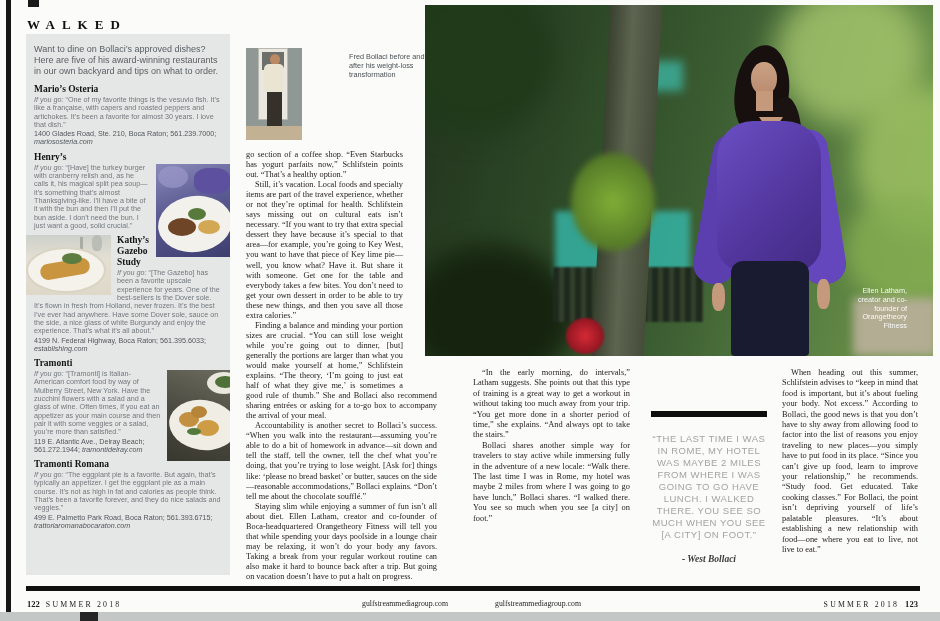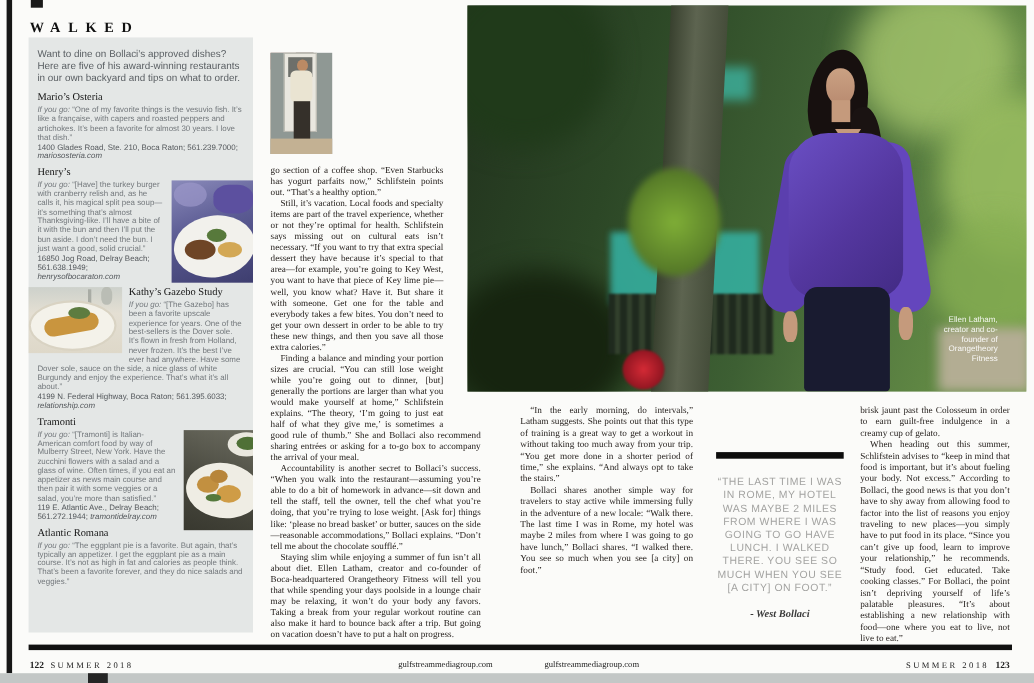--- a/index.html
+++ b/index.html
@@ -10,21 +10,21 @@
   .scan-corner{position:absolute;left:28px;top:0;width:11px;height:7px;background:#1a1a1a;}
   .scan-bottom{position:absolute;left:0;top:612px;width:940px;height:9px;background:#c3c7c6;}
   .scan-block{position:absolute;left:80px;top:612px;width:18px;height:9px;background:#252525;}
   
   .feature{position:absolute;left:27px;top:17px;font-weight:bold;font-size:13px;letter-spacing:7px;color:#101010;}
   .sidebar{position:absolute;left:26px;top:34px;width:204px;height:541px;background:#e4e7e6;
            box-sizing:border-box;padding:10px 8px;overflow:hidden;
            font-family:"Liberation Sans",sans-serif;font-size:7.2px;line-height:8.3px;color:#73787c;}
   .sb-intro{font-size:9px;line-height:11px;color:#5b6064;margin-bottom:7px;}
   .rest{margin-bottom:5px;overflow:visible;}
-  .rest-head{font-family:"Liberation Serif",serif;font-weight:normal;font-size:9.5px;line-height:11px;color:#141414;margin-bottom:1px;}
+  .rest-head{font-family:"Liberation Serif",serif;font-weight:bold;font-size:9.5px;line-height:11px;color:#141414;margin-bottom:1px;}
   .iyg{font-style:italic;}
   .addr{color:#53575b;margin-top:1px;}
   .addr em{font-style:italic;}
   .ph{position:relative;overflow:hidden;}
   .ph div{position:absolute;}
   .ph-henrys{float:right;width:78px;height:93px;margin:0 -12px 3px 6px;
              background:linear-gradient(160deg,#8a8aba 0%,#5a5a92 45%,#3d3d6e 100%);}
   .ph-kathys{float:left;width:89px;height:60px;margin:0 6px 2px -12px;
              background:linear-gradient(180deg,#cdd1cb 0%,#e4dfd3 40%,#ded8c9 100%);}
   .ph-tramonti{float:right;width:77px;height:91px;margin:0 -22px 3px 6px;
@@ -94,54 +94,54 @@
       <div class="rest-head">Henry’s</div>
       <div class="ph ph-henrys">
         <div style="left:38px;top:4px;width:36px;height:26px;background:#5c509f;border-radius:40%;"></div>
         <div style="left:2px;top:2px;width:30px;height:22px;background:#9b97c9;border-radius:50%;opacity:.7;"></div>
         <div style="left:2px;top:32px;width:74px;height:56px;background:#f2f1ec;border-radius:50%;transform:rotate(-8deg);"></div>
         <div style="left:12px;top:54px;width:28px;height:18px;background:#6e4526;border-radius:50%;"></div>
         <div style="left:32px;top:44px;width:18px;height:12px;background:#57793b;border-radius:50%;"></div>
         <div style="left:42px;top:56px;width:22px;height:14px;background:#d3a855;border-radius:50%;"></div>
       </div>
       <div><span class="iyg">If you go:</span> <span>“[Have] the turkey burger with cranberry relish and, as he calls it, his magical split pea soup—it’s something that’s almost Thanksgiving-like. I’ll have a bite of it with the bun and then I’ll put the bun aside. I don’t need the bun. I just want a good, solid crucial.”</span></div>
-      <div class="addr"><span>16850 Jog Road, Delray Beach; 561.638.1949;</span><br><em>henrysofbocaraton.com</em></div>
     </div>
 
     <div class="rest">
       <div class="ph ph-kathys">
         <div style="left:58px;top:2px;width:3px;height:20px;background:#a9aca5;"></div>
         <div style="left:70px;top:0;width:10px;height:16px;background:#babdb5;border-radius:40%;"></div>
         <div style="left:4px;top:12px;width:80px;height:46px;background:#f4f2ea;border:2px solid #d9d3c3;border-radius:50%;box-sizing:border-box;"></div>
         <div style="left:18px;top:26px;width:50px;height:16px;background:#c9953e;border-radius:10px;transform:rotate(-10deg);"></div>
         <div style="left:40px;top:18px;width:20px;height:11px;background:#5d7c40;border-radius:50%;"></div>
       </div>
       <div class="rest-head">Kathy’s Gazebo Study</div>
       <div><span class="iyg">If you go:</span> <span>“[The Gazebo] has been a favorite upscale experience for years. One of the best-sellers is the Dover sole. It’s flown in fresh from Holland, never frozen. It’s the best I’ve ever had anywhere. Have some Dover sole, sauce on the side, a nice glass of white Burgundy and enjoy the experience. That’s what it’s all about.”</span></div>
-      <div class="addr"><span>4199 N. Federal Highway, Boca Raton; 561.395.6033;</span> <em>relationship.com</em></div>
+      <div class="addr"><span>4199 N. Federal Highway, Boca Raton; 561.395.6033;</span> <em>establishing.com</em></div>
     </div>
 
     <div class="rest">
       <div class="rest-head">Tramonti</div>
       <div class="ph ph-tramonti">
         <div style="left:40px;top:2px;width:34px;height:22px;background:#e9e7de;border-radius:50%;"></div>
         <div style="left:48px;top:6px;width:20px;height:12px;background:#4f7036;border-radius:50%;"></div>
         <div style="left:2px;top:30px;width:68px;height:50px;background:#efede4;border-radius:50%;transform:rotate(8deg);"></div>
         <div style="left:12px;top:42px;width:20px;height:15px;background:#c29040;border-radius:50%;"></div>
         <div style="left:30px;top:50px;width:22px;height:16px;background:#cf9c46;border-radius:50%;"></div>
         <div style="left:24px;top:36px;width:16px;height:12px;background:#b7853a;border-radius:50%;"></div>
         <div style="left:20px;top:58px;width:14px;height:7px;background:#55793c;border-radius:50%;"></div>
       </div>
-      <div><span class="iyg">If you go:</span> <span>“[Tramonti] is Italian-American comfort food by way of Mulberry Street, New York. Have the zucchini flowers with a salad and a glass of wine. Often times, if you eat an appetizer as news main course and then pair it with some veggies or a salad, you’re more than satisfied.”</span></div>
+      <div><span class="iyg">If you go:</span> <span>“[Tramonti] is Italian-American comfort food by way of Mulberry Street, New York. Have the zucchini flowers with a salad and a glass of wine. Often times, if you eat an appetizer as your main course and then pair it with some veggies or a salad, you’re more than satisfied.”</span></div>
       <div class="addr"><span>119 E. Atlantic Ave., Delray Beach; 561.272.1944;</span> <em>tramontidelray.com</em></div>
     </div>
 
     <div class="rest">
-      <div class="rest-head">Atlantic Romana</div>
+      <div class="rest-head">Tramonti Romana</div>
       <div><span class="iyg">If you go:</span> <span>“The eggplant pie is a favorite. But again, that’s typically an appetizer. I get the eggplant pie as a main course. It’s not as high in fat and calories as people think. That’s been a favorite forever, and they do nice salads and veggies.”</span></div>
+      <div class="addr"><span>499 E. Palmetto Park Road, Boca Raton; 561.393.6715;</span> <em>trattoriaromanabocaraton.com</em></div>
     </div>
   </div>
 
   <div class="midcol">
     <div class="ba-row">
       <div class="ba">
         <div class="ba-l">
           <div style="left:23px;top:0;width:16px;height:58px;background:#2e241d;"></div>
           <div style="left:12px;top:7px;width:9px;height:10px;background:#b9855f;border-radius:50%;"></div>
           <div style="left:6px;top:16px;width:21px;height:27px;background:#a8271b;border-radius:6px;"></div>
@@ -150,20 +150,21 @@
         </div>
         <div class="ba-r">
           <div style="left:12px;top:0;width:30px;height:72px;background:#e9e7df;border:1px solid #b9b8b0;box-sizing:border-box;"></div>
           <div style="left:16px;top:4px;width:22px;height:18px;background:#6d6f6a;"></div>
           <div style="left:24px;top:6px;width:10px;height:11px;background:#bb8a64;border-radius:50%;"></div>
           <div style="left:18px;top:16px;width:20px;height:29px;background:#eae4d2;border-radius:5px;"></div>
           <div style="left:21px;top:44px;width:15px;height:41px;background:#35302a;"></div>
           <div style="left:0;top:78px;width:56px;height:14px;background:#c3b193;"></div>
         </div>
       </div>
+      <div class="ba-cap">Fred Bollaci before and after his weight-loss transformation</div>
     </div>
     <div class="article">
       <div class="spacer-mid"></div>
       <p>go section of a coffee shop. “Even Starbucks has yogurt parfaits now,” Schlifstein points out. “That’s a healthy option.”</p>
       <p class="ind">Still, it’s vacation. Local foods and specialty items are part of the travel experience, whether or not they’re optimal for health. Schlifstein says missing out on cultural eats isn’t necessary. “If you want to try that extra special dessert they have because it’s special to that area—for example, you’re going to Key West, you want to have that piece of Key lime pie—well, you know what? Have it. But share it with someone. Get one for the table and everybody takes a few bites. You don’t need to get your own dessert in order to be able to try these new things, and then you save all those extra calories.”</p>
       <p class="ind">Finding a balance and minding your portion sizes are crucial. “You can still lose weight while you’re going out to dinner, [but] generally the portions are larger than what you would make yourself at home,” Schlifstein explains. “The theory, ‘I’m going to just eat half of what they give me,’ is sometimes a good rule of thumb.” She and Bollaci also recommend sharing entrées or asking for a to-go box to accompany the arrival of your meal.</p>
       <p class="ind">Accountability is another secret to Bollaci’s success. “When you walk into the restaurant—assuming you’re able to do a bit of homework in advance—sit down and tell the staff, tell the owner, tell the chef what you’re doing, that you’re trying to lose weight. [Ask for] things like: ‘please no bread basket’ or butter, sauces on the side—reasonable accommodations,” Bollaci explains. “Don’t tell me about the chocolate soufflé.”</p>
       <p class="ind">Staying slim while enjoying a summer of fun isn’t all about diet. Ellen Latham, creator and co-founder of Boca-headquartered Orangetheory Fitness will tell you that while spending your days poolside in a lounge chair may be relaxing, it won’t do your body any favors. Taking a break from your regular workout routine can also make it hard to bounce back after a trip. But going on vacation doesn’t have to put a halt on progress.</p>
     </div>
   </div>
@@ -197,21 +198,20 @@
   </div>
 
   <div class="rp-col rp-left">
     <div class="spacer-r"></div>
     <p class="ind">“In the early morning, do intervals,” Latham suggests. She points out that this type of training is a great way to get a workout in without taking too much away from your trip. “You get more done in a shorter period of time,” she explains. “And always opt to take the stairs.”</p>
     <p class="ind">Bollaci shares another simple way for travelers to stay active while immersing fully in the adventure of a new locale: “Walk there. The last time I was in Rome, my hotel was maybe 2 miles from where I was going to go have lunch,” Bollaci shares. “I walked there. You see so much when you see [a city] on foot.”</p>
   </div>
 
   <div class="rp-col rp-right">
     <div class="spacer-l"></div>
-    <p>brisk jaunt past the Colosseum in order to earn guilt-free indulgence in a creamy cup of gelato.</p>
     <p class="ind">When heading out this summer, Schlifstein advises to “keep in mind that food is important, but it’s about fueling your body. Not excess.” According to Bollaci, the good news is that you don’t have to shy away from allowing food to factor into the list of reasons you enjoy traveling to new places—you simply have to put food in its place. “Since you can’t give up food, learn to improve your relationship,” he recommends. “Study food. Get educated. Take cooking classes.” For Bollaci, the point isn’t depriving yourself of life’s palatable pleasures. “It’s about establishing a new relationship with food—one where you eat to live, not live to eat.”</p>
   </div>
 
   <div class="pullquote">
     <div class="pq-bar"></div>
     <div class="pq-text">“THE LAST TIME I WAS IN ROME, MY HOTEL WAS MAYBE 2 MILES FROM WHERE I WAS GOING TO GO HAVE LUNCH. I WALKED THERE. YOU SEE SO MUCH WHEN YOU SEE [A CITY] ON FOOT.”</div>
     <div class="pq-attr">- West Bollaci</div>
   </div>
 
   <div class="rule"></div>

